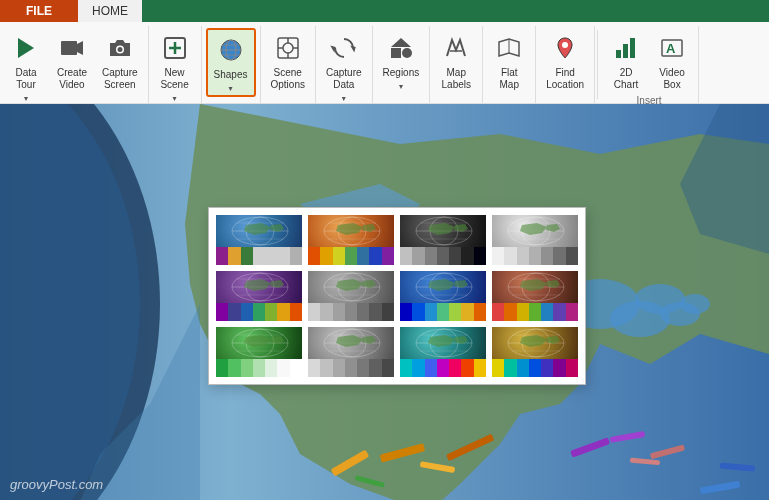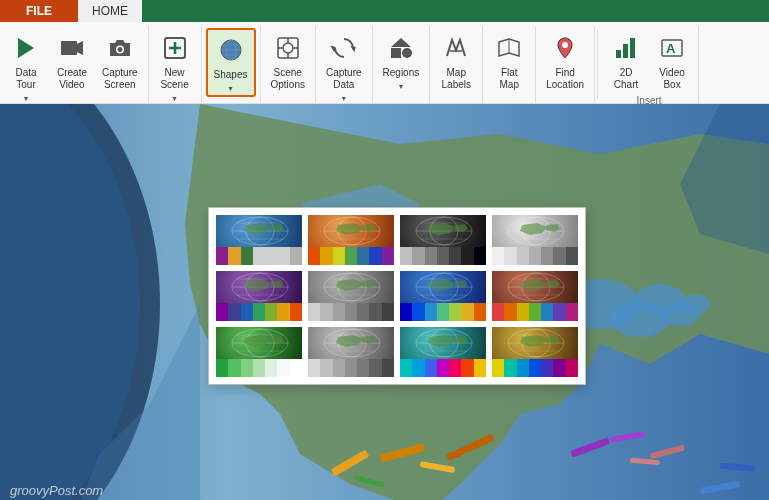--- a/index.html
+++ b/index.html
@@ -155,21 +155,21 @@
       width: 100%;
     }
     .theme-color-swatch {
       flex: 1;
       height: 100%;
     }
 
     
     .watermark {
       position: absolute;
-      bottom: 4px;
+      bottom: 10px;
       left: 10px;
       color: rgba(255,255,255,0.7);
       font-size: 13px;
       font-style: italic;
     }
   </style>
 </head>
 <body>
 
 <div class="title-bar">

